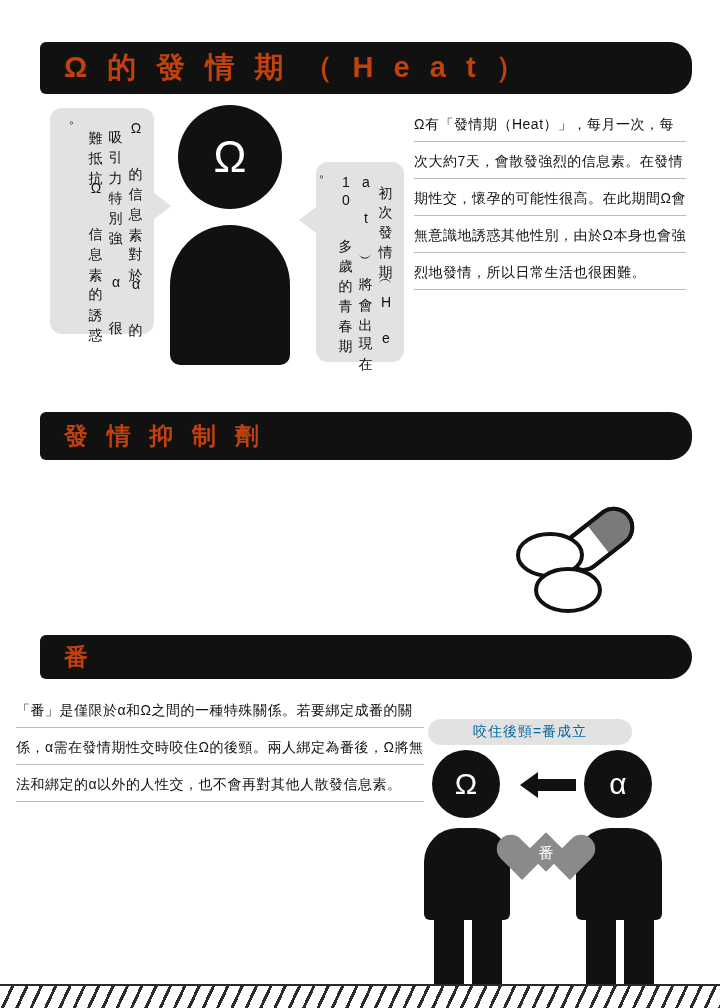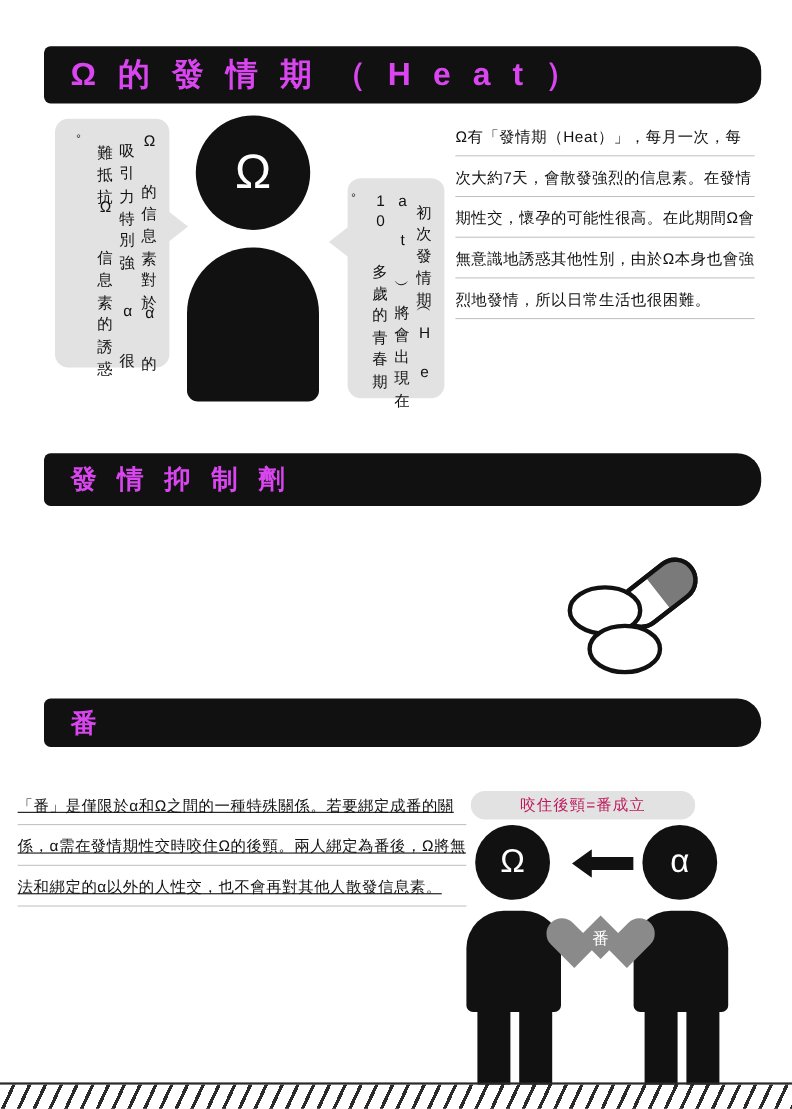--- a/index.html
+++ b/index.html
@@ -19,21 +19,21 @@
   .page {
     position: relative;
     width: 720px;
     height: 1008px;
   }
 
   
   .banner {
     position: absolute;
     background: #111111;
-    color: #d946ef;
+    color: #c2410c;
     border-radius: 6px 22px 22px 6px;
     display: flex;
     align-items: center;
     padding: 0 24px;
     box-sizing: border-box;
     font-weight: bold;
     letter-spacing: 6px;
     white-space: nowrap;
   }
   .banner-1 {
@@ -64,21 +64,21 @@
         #bdbdbd 36px);
     background-size: 100% 37px;
   }
   .para-heat {
     left: 414px; top: 106px; width: 272px;
   }
   .para-suppress {
     left: 16px; top: 474px; width: 455px;
   }
   .para-bond {
-    left: 16px; top: 714px; width: 408px; text-decoration: underline;
+    left: 16px; top: 692px; width: 408px;
   }
 
   
   .fig-omega {
     position: absolute;
     left: 170px; top: 105px;
     width: 120px; height: 260px;
   }
   .fig-omega .head {
     position: absolute;
@@ -147,21 +147,21 @@
   
   .bond-label {
     position: absolute;
     left: 428px; top: 719px;
     width: 204px; height: 26px;
     background: #e2e2e2;
     border-radius: 13px;
     display: flex; align-items: center; justify-content: center;
     font-size: 14px;
     letter-spacing: 1px;
-    color: #be185d;
+    color: #0369a1;
   }
   .bond-scene {
     position: absolute;
     left: 424px; top: 750px;
     width: 260px; height: 250px;
   }
   .person {
     position: absolute;
     width: 86px;
   }

